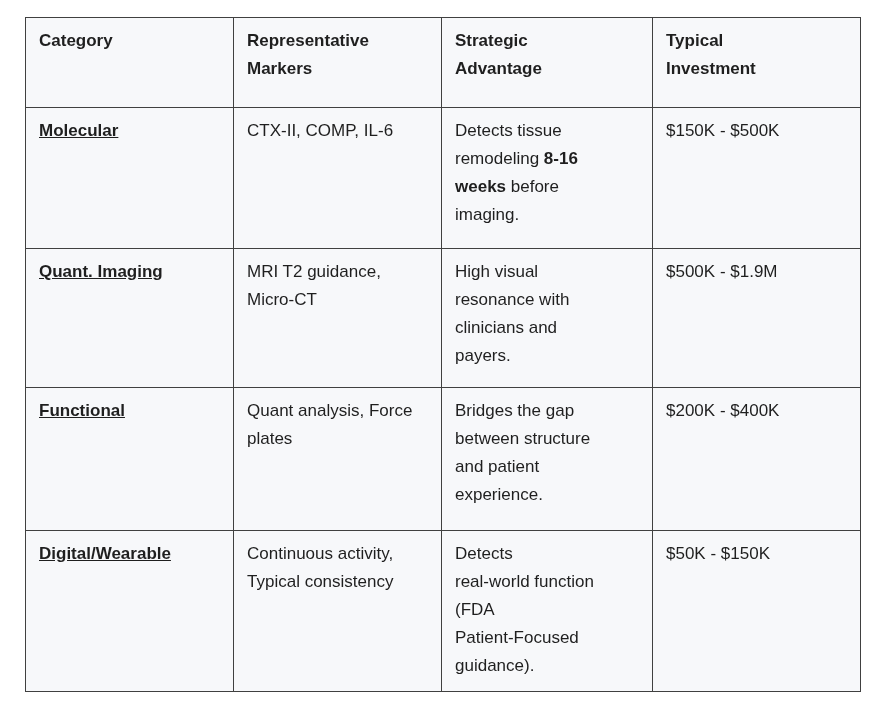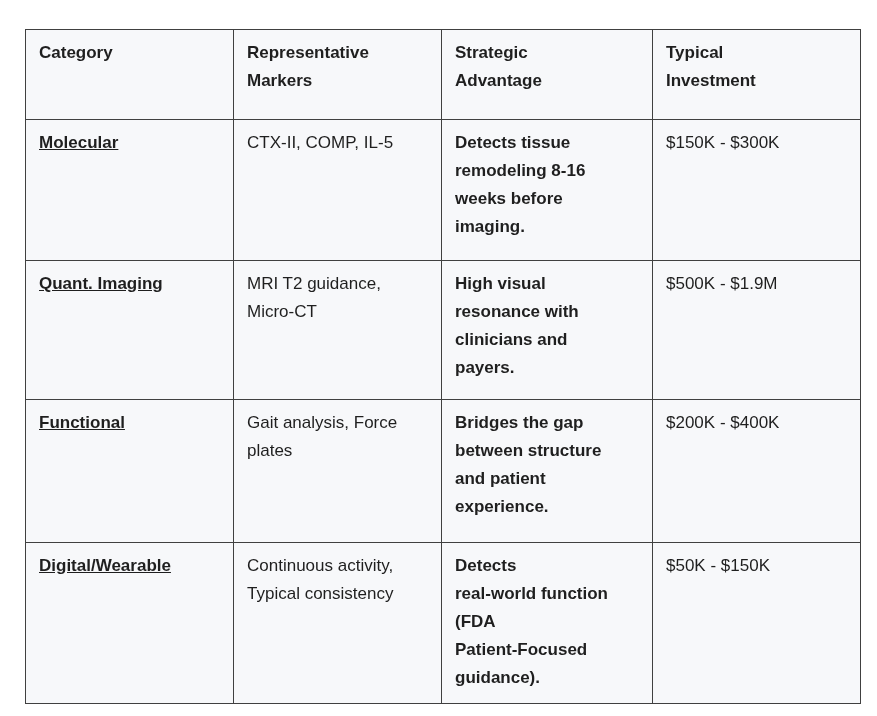--- a/index.html
+++ b/index.html
@@ -11,21 +11,20 @@
   .table-wrap {
     position: absolute;
     left: 25px;
     top: 17px;
   }
   table.biomarker-table {
     border-collapse: collapse;
     table-layout: fixed;
     width: 835px;
     background: #1d4ed8;
-    margin-top: 12px;
   }
   table.biomarker-table col.c1 { width: 208px; }
   table.biomarker-table col.c2 { width: 208px; }
   table.biomarker-table col.c3 { width: 211px; }
   table.biomarker-table col.c4 { width: 208px; }
   th, td {
     border: 1px solid #404040;
     background: #f7f8fa;
     vertical-align: top;
     text-align: left;
@@ -36,21 +35,21 @@
     white-space: pre-line;
     overflow: hidden;
   }
   th { font-weight: 700; }
   td.cat { font-weight: 700; text-decoration: underline; }
   tr.hdr       { height: 90px; }
   tr.r0        { height: 141px; }
   tr.r1        { height: 139px; }
   tr.r2        { height: 143px; }
   tr.r3        { height: 119px; }
-  .seg { font-weight: 700; }
+  .seg { font-weight: 400; }
   .seg.bold { font-weight: 700; }
 </style>
 </head>
 <body>
 
 <div class="table-wrap">
   <table class="biomarker-table">
     <colgroup>
       <col class="c1">
         <col class="c2">
@@ -64,40 +63,40 @@
 Markers</th>
         <th>Strategic
 Advantage</th>
         <th>Typical
 Investment</th>
       </tr>
     </thead>
     <tbody>
       <tr class="r0">
         <td class="cat">Molecular</td>
-        <td>CTX-II, COMP, IL-5</td>
+        <td>CTX-II, COMP, IL-6</td>
         <td><span class="seg">Detects tissue
 remodeling </span><span class="seg bold">8-16
 weeks</span><span class="seg"> before
 imaging.</span></td>
-        <td>$150K - $300K</td>
+        <td>$150K - $500K</td>
       </tr>
       <tr class="r1">
         <td class="cat">Quant. Imaging</td>
         <td>MRI T2 guidance,
 Micro-CT</td>
         <td><span class="seg">High visual
 resonance with
 clinicians and
 payers.</span></td>
         <td>$500K - $1.9M</td>
       </tr>
       <tr class="r2">
         <td class="cat">Functional</td>
-        <td>Gait analysis, Force
+        <td>Quant analysis, Force
 plates</td>
         <td><span class="seg">Bridges the gap
 between structure
 and patient
 experience.</span></td>
         <td>$200K - $400K</td>
       </tr>
       <tr class="r3">
         <td class="cat">Digital/Wearable</td>
         <td>Continuous activity,

